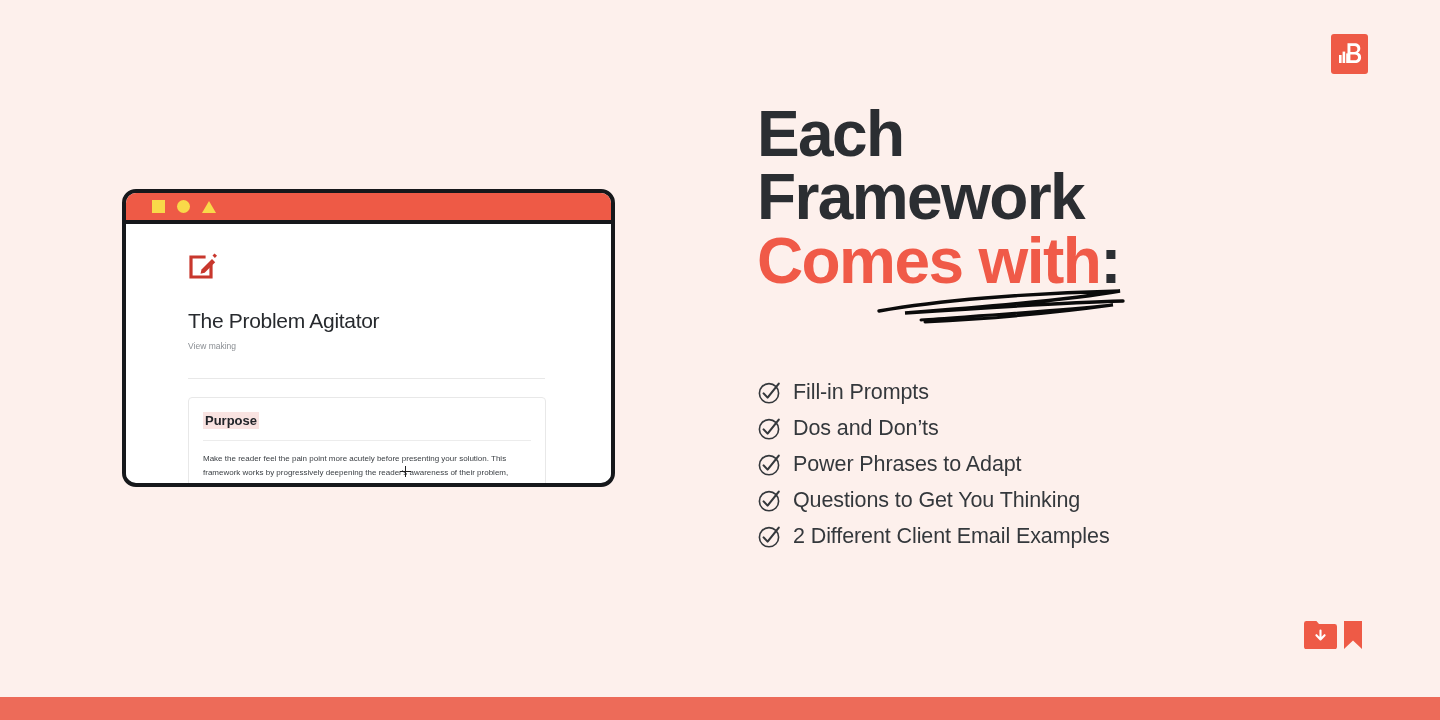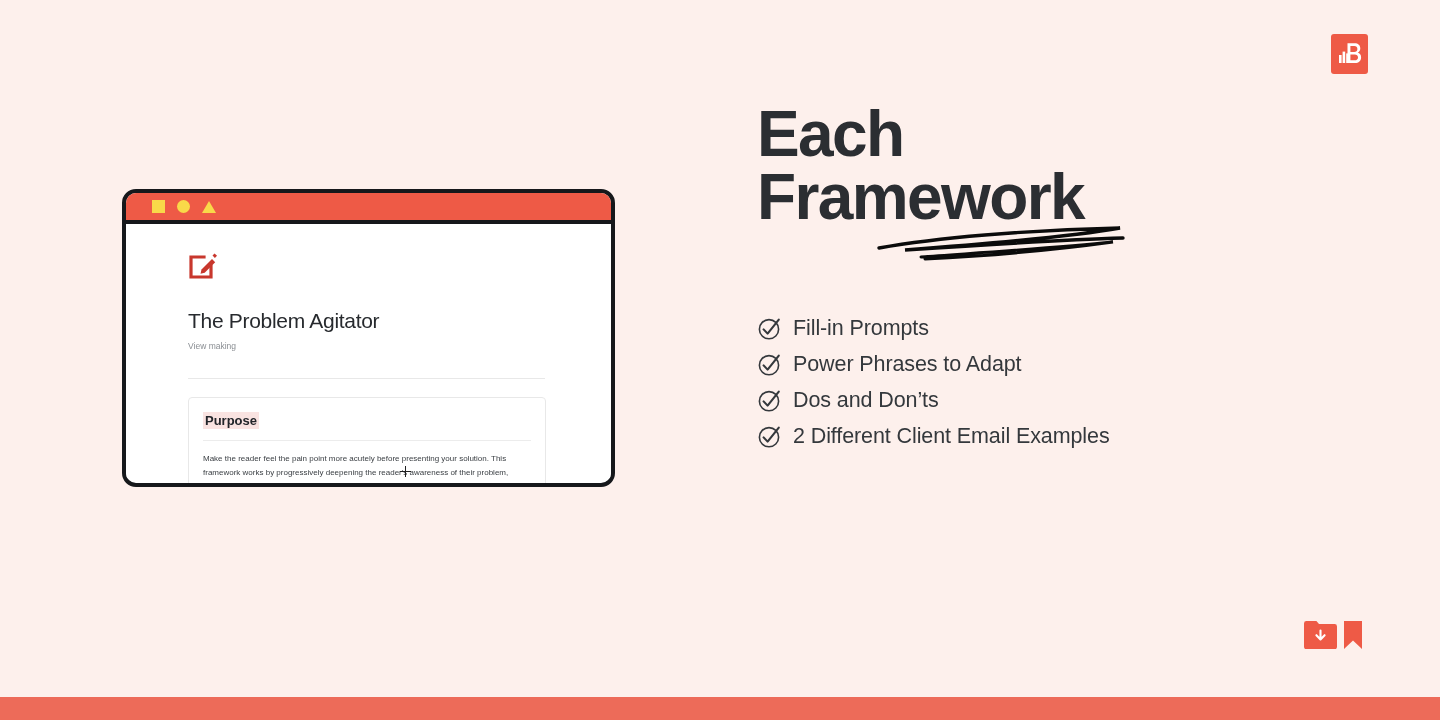--- a/index.html
+++ b/index.html
@@ -201,20 +201,21 @@
   </div>
 </div>
 
 <div class="cursor-mark"></div>
 
 <div class="right-col">
 
   <div class="headline">
     <div>Each</div>
     <div>Framework</div>
+    <div><span class="accent">Comes with</span><span class="colon">:</span></div>
   </div>
 
   <div class="squiggle">
     <svg width="260" height="36" viewBox="0 0 260 36">
       <path d="M4 22 C60 12, 150 4, 245 2 C200 10, 110 18, 30 24 C90 20, 180 14, 248 12" fill="none" stroke="#0B0B0B" stroke-width="3.4" stroke-linecap="round"></path>
       <path d="M46 31 C100 27, 180 22, 238 16 C180 24, 110 30, 50 33" fill="none" stroke="#0B0B0B" stroke-width="3.0" stroke-linecap="round"></path>
     </svg>
   </div>
 
   <div class="checklist">
@@ -226,31 +227,38 @@
       </svg>
       <span class="check-label">Fill-in Prompts</span>
     </div>
 
 
     <div class="check-row">
       <svg width="25" height="25" viewBox="0 0 25 25">
         <circle cx="12" cy="13.2" r="9.6" fill="none" stroke="#34383C" stroke-width="1.6"></circle>
         <path d="M6.6 13.4 l4.0 4.2 L21.8 3.6" fill="none" stroke="#34383C" stroke-width="2.1" stroke-linecap="round" stroke-linejoin="round"></path>
       </svg>
+      <span class="check-label">Dos and Don’ts</span>
+    </div>
+
+    <div class="check-row">
+      <svg width="25" height="25" viewBox="0 0 25 25">
+        <circle cx="12" cy="13.2" r="9.6" fill="none" stroke="#34383C" stroke-width="1.6"></circle>
+        <path d="M6.6 13.4 l4.0 4.2 L21.8 3.6" fill="none" stroke="#34383C" stroke-width="2.1" stroke-linecap="round" stroke-linejoin="round"></path>
+      </svg>
       <span class="check-label">Power Phrases to Adapt</span>
     </div>
 
     <div class="check-row">
       <svg width="25" height="25" viewBox="0 0 25 25">
         <circle cx="12" cy="13.2" r="9.6" fill="none" stroke="#34383C" stroke-width="1.6"></circle>
         <path d="M6.6 13.4 l4.0 4.2 L21.8 3.6" fill="none" stroke="#34383C" stroke-width="2.1" stroke-linecap="round" stroke-linejoin="round"></path>
       </svg>
-      <span class="check-label">Dos and Don’ts</span>
-    </div>
-
+      <span class="check-label">Questions to Get You Thinking</span>
+    </div>
 
     <div class="check-row">
       <svg width="25" height="25" viewBox="0 0 25 25">
         <circle cx="12" cy="13.2" r="9.6" fill="none" stroke="#34383C" stroke-width="1.6"></circle>
         <path d="M6.6 13.4 l4.0 4.2 L21.8 3.6" fill="none" stroke="#34383C" stroke-width="2.1" stroke-linecap="round" stroke-linejoin="round"></path>
       </svg>
       <span class="check-label">2 Different Client Email Examples</span>
     </div>
 
   </div>

